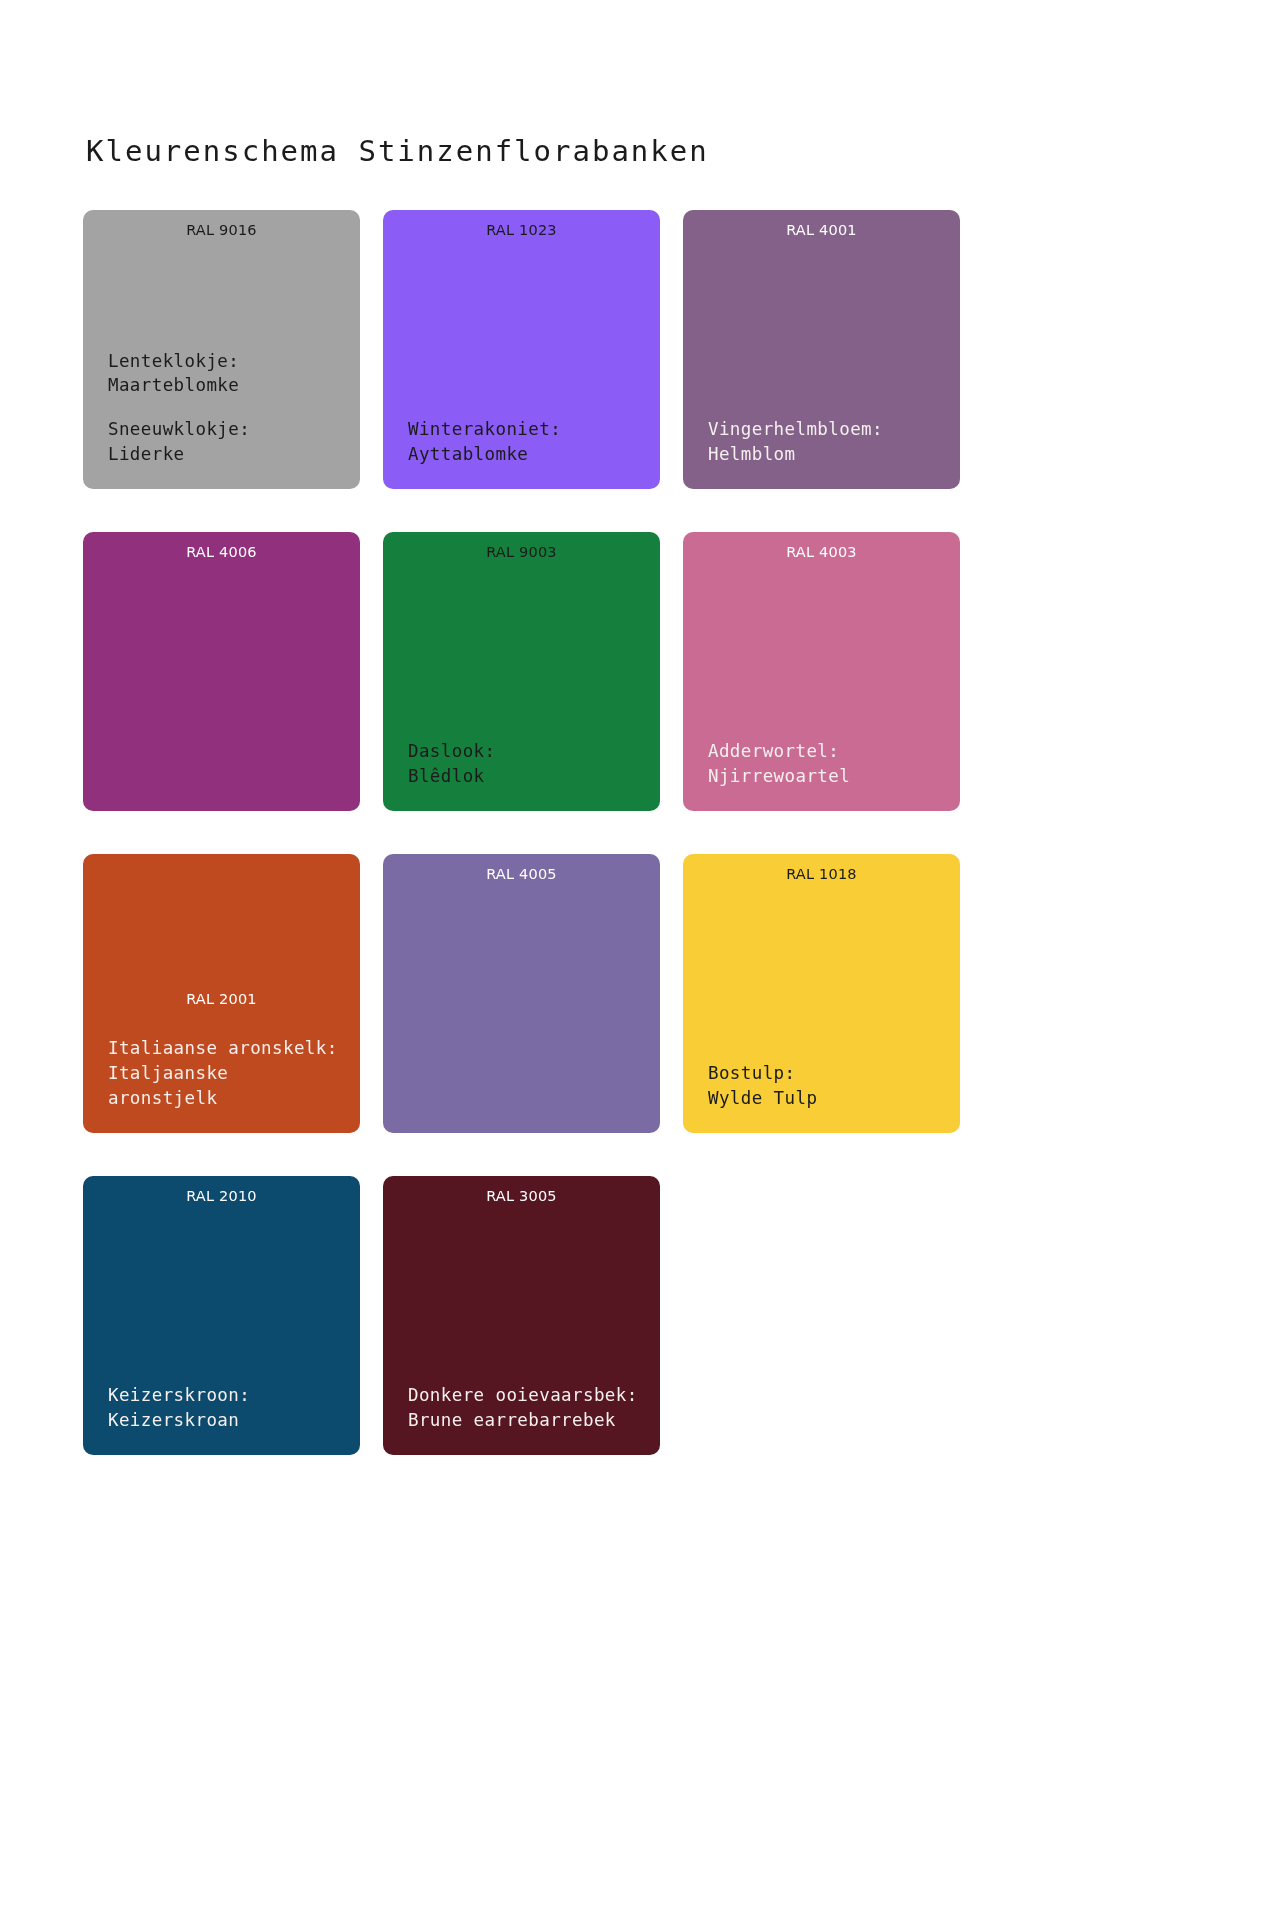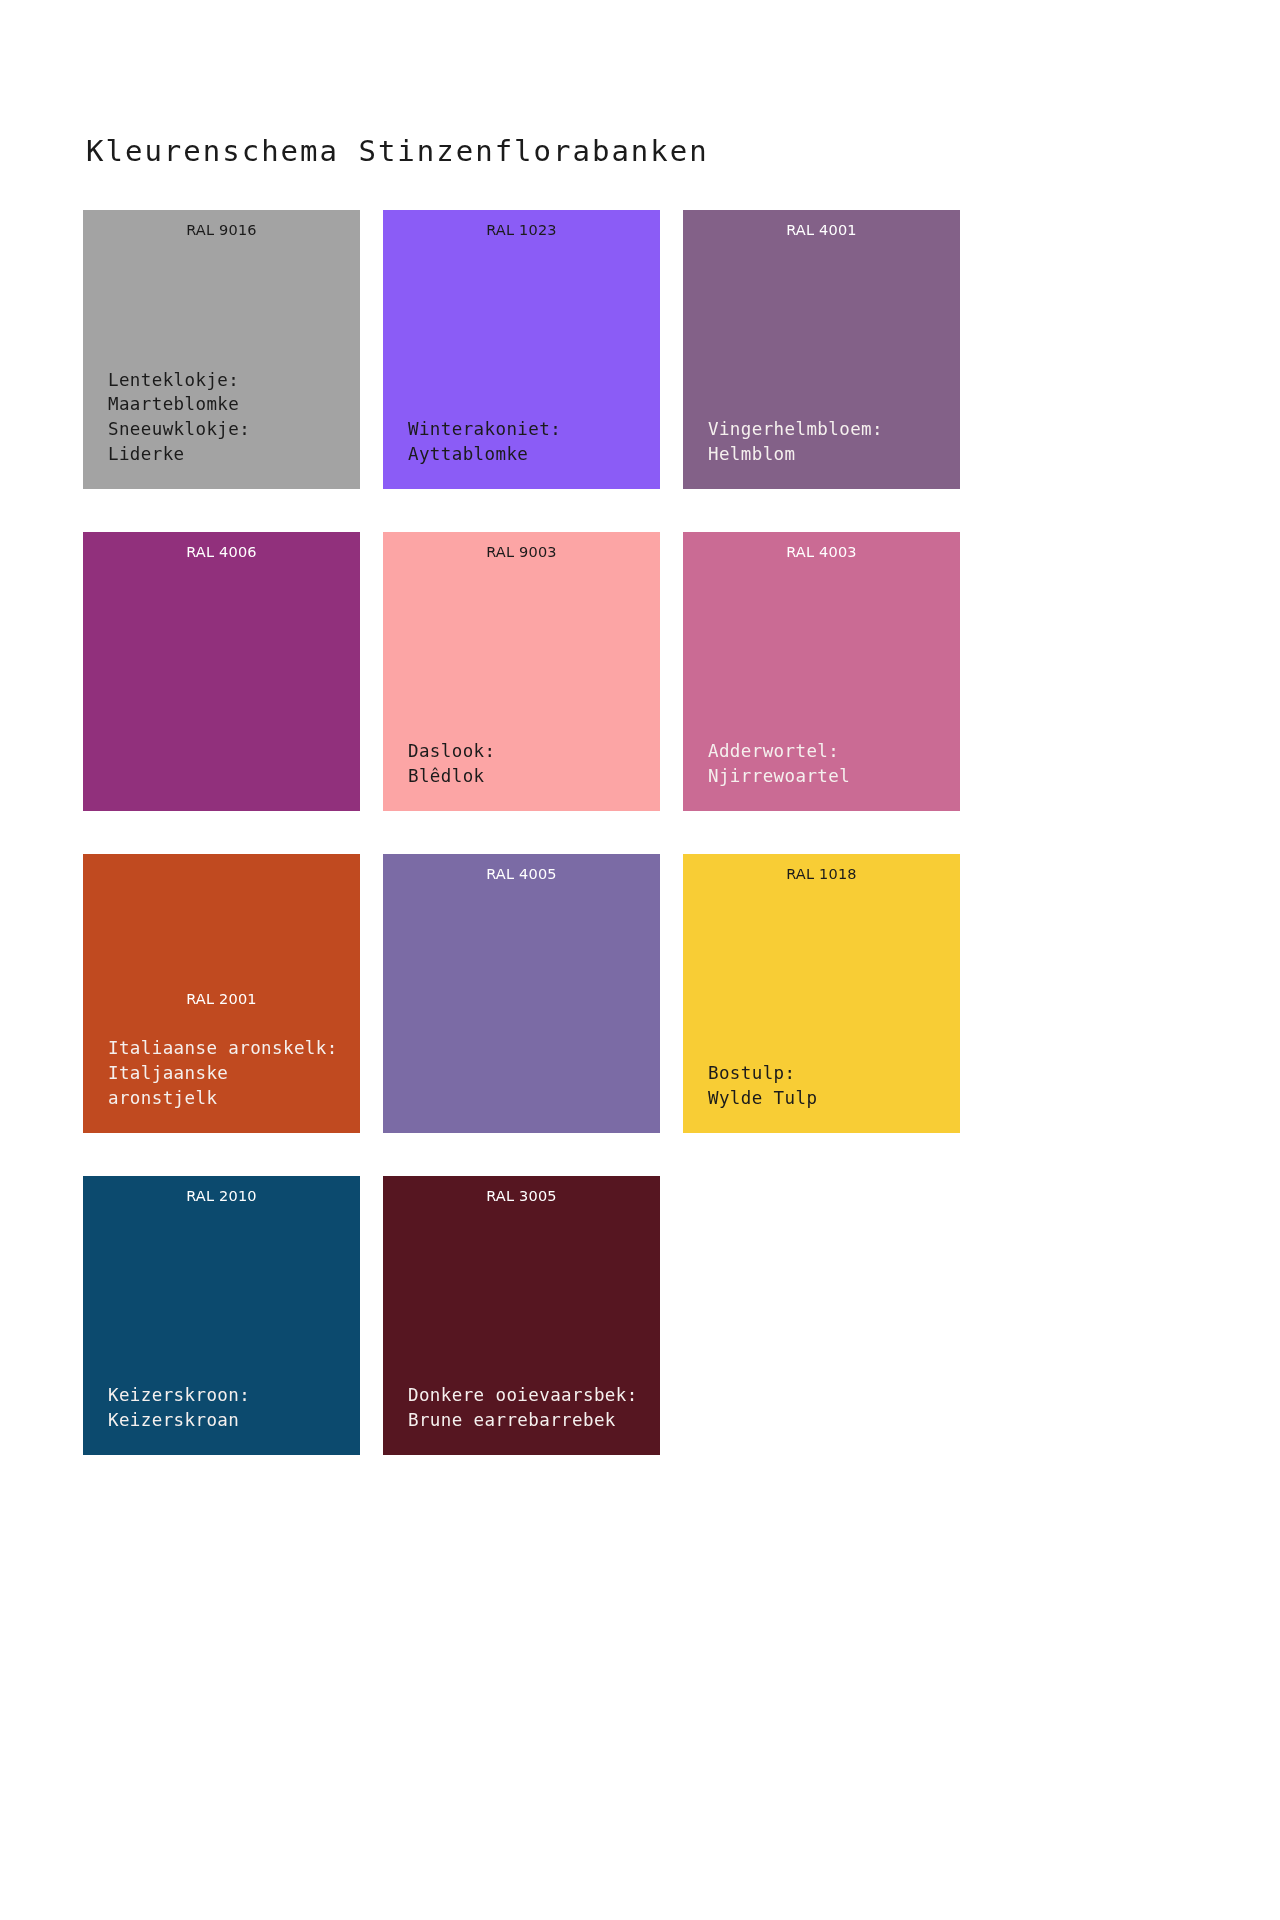--- a/index.html
+++ b/index.html
@@ -1,15 +1,15 @@
 <!DOCTYPE html>
 <html><head>
 <meta charset="utf-8">
 <style>
-  * { box-sizing: border-box; margin: 0; padding: 0; }
+  * { box-sizing: border-box; margin: 0; padding: 0; border-radius: 10px; }
 
   html, body {
     width: 1280px;
     height: 1920px;
     background: #ffffff;
   }
 
   body {
     font-family: "DejaVu Sans Mono", "Liberation Mono", monospace;
     -webkit-font-smoothing: antialiased;
@@ -67,20 +67,21 @@
     line-height: 1.2;
   }
 
   .swatch-names {
     position: absolute;
     left: 25px;
     right: 14px;
     bottom: 22px;
     display: flex;
     flex-direction: column;
+    gap: 19px;
   }
 
   .name-block {
     font-family: "DejaVu Sans Mono", "Liberation Mono", monospace;
     font-size: 17.5px;
     line-height: 1.42;
     letter-spacing: 0.4px;
     white-space: pre-line;
   }
 
@@ -117,21 +118,21 @@
       <div class="swatch tone-light" style="background: rgb(131, 97, 136);">
         <div class="swatch-code">RAL 4001</div>
         <div class="swatch-names">
           <div class="name-block">Vingerhelmbloem:
 Helmblom</div>
         </div>
       </div>
       <div class="swatch tone-light" style="background: rgb(145, 48, 124);">
         <div class="swatch-code">RAL 4006</div>
       </div>
-      <div class="swatch tone-dark" style="background: #fca5a5;">
+      <div class="swatch tone-dark" style="background: #15803d;">
         <div class="swatch-code">RAL 9003</div>
         <div class="swatch-names">
           <div class="name-block">Daslook:
 Blêdlok</div>
         </div>
       </div>
       <div class="swatch tone-light" style="background: rgb(202, 107, 148);">
         <div class="swatch-code">RAL 4003</div>
         <div class="swatch-names">
           <div class="name-block">Adderwortel:

